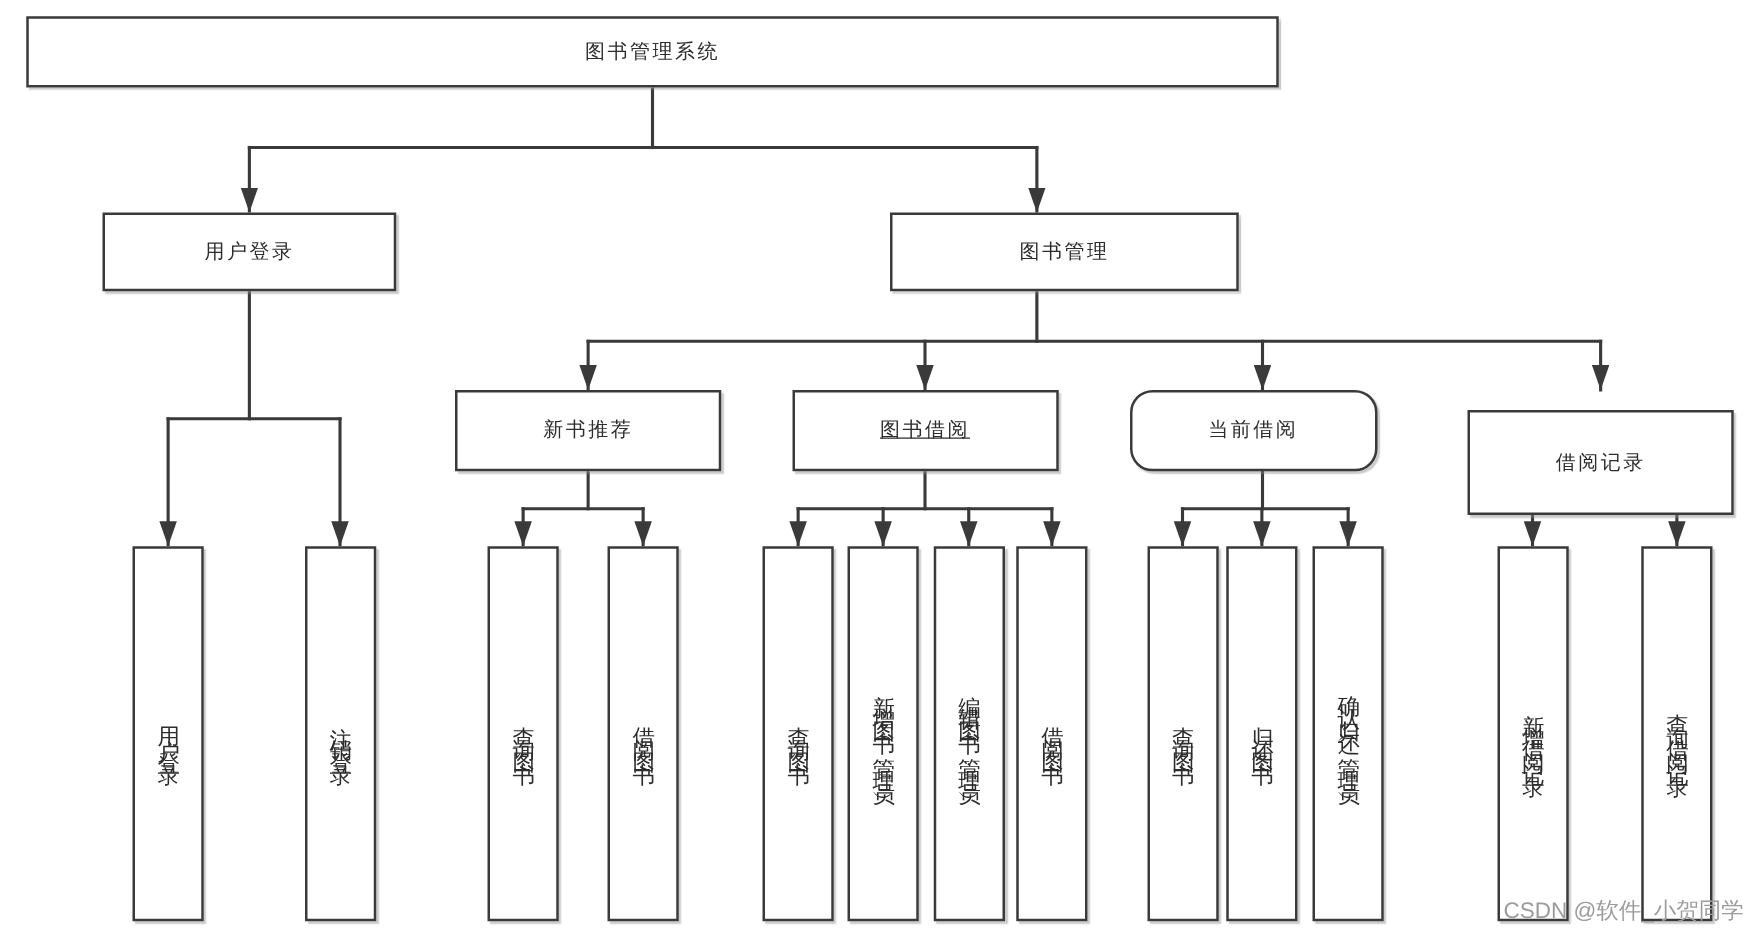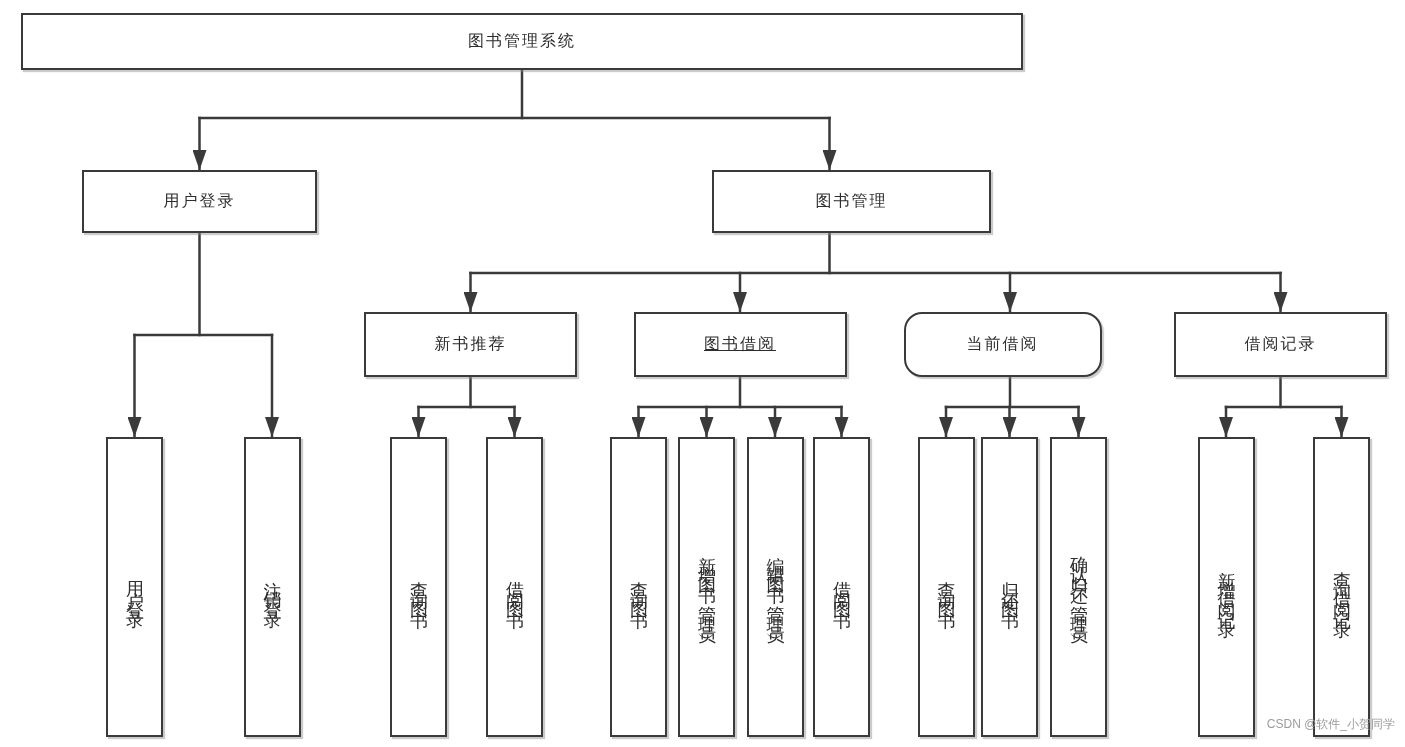--- a/index.html
+++ b/index.html
@@ -49,41 +49,41 @@
   }
   
   #b-root    { left: 21px;  top: 13px;  width: 1002px; height: 57px; }
   
   #b-login   { left: 82px;  top: 170px; width: 235px;  height: 63px; }
   #b-mgmt    { left: 712px; top: 170px; width: 279px;  height: 63px; }
   
   #b-rec     { left: 364px;   top: 312px; width: 213px; height: 65px; }
   #b-borrow  { left: 633.5px; top: 312px; width: 213px; height: 65px; text-decoration: underline; }
   #b-current { left: 903.5px; top: 312px; width: 198px; height: 65px; border-radius: 18px; }
-  #b-records { left: 1174px;  top: 312px; width: 213px; height: 65px; }
+  #b-records { left: 1174px;  top: 328px; width: 213px; height: 84px; }
   
   #l-01 { left: 106px;    }
   #l-02 { left: 243.5px;  }
   #l-03 { left: 390px;    }
   #l-04 { left: 486px;    }
   #l-05 { left: 610px;    }
   #l-06 { left: 678px;    }
   #l-07 { left: 746.5px;  }
   #l-08 { left: 813px;    }
   #l-09 { left: 917.5px;  }
   #l-10 { left: 981px;    }
   #l-11 { left: 1050px;   }
   #l-12 { left: 1197.5px; }
   #l-13 { left: 1313px;   }
   #watermark {
     position: absolute;
     left: 1185px;
     top: 716px;
     width: 210px;
-    font-size: 12px;
+    font-size: 18px;
     color: #9c9c9c;
     white-space: nowrap;
     text-align: right;
   }
 </style>
 </head>
 <body>
 
 <div id="canvas">
 

